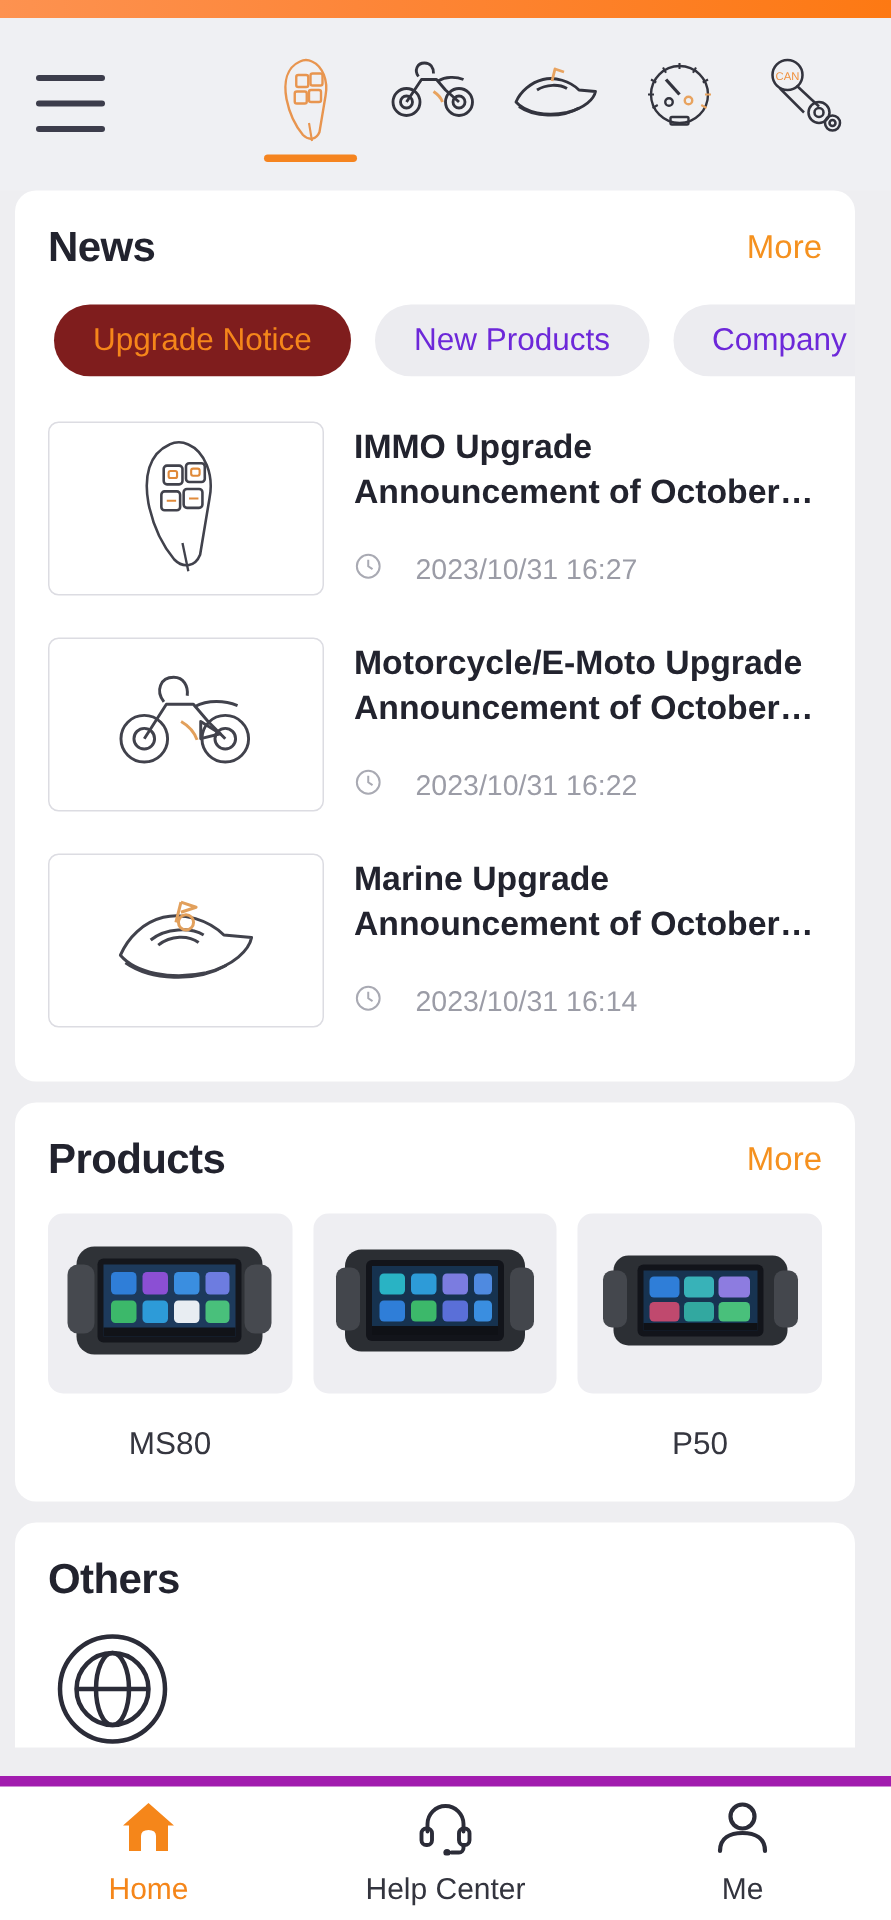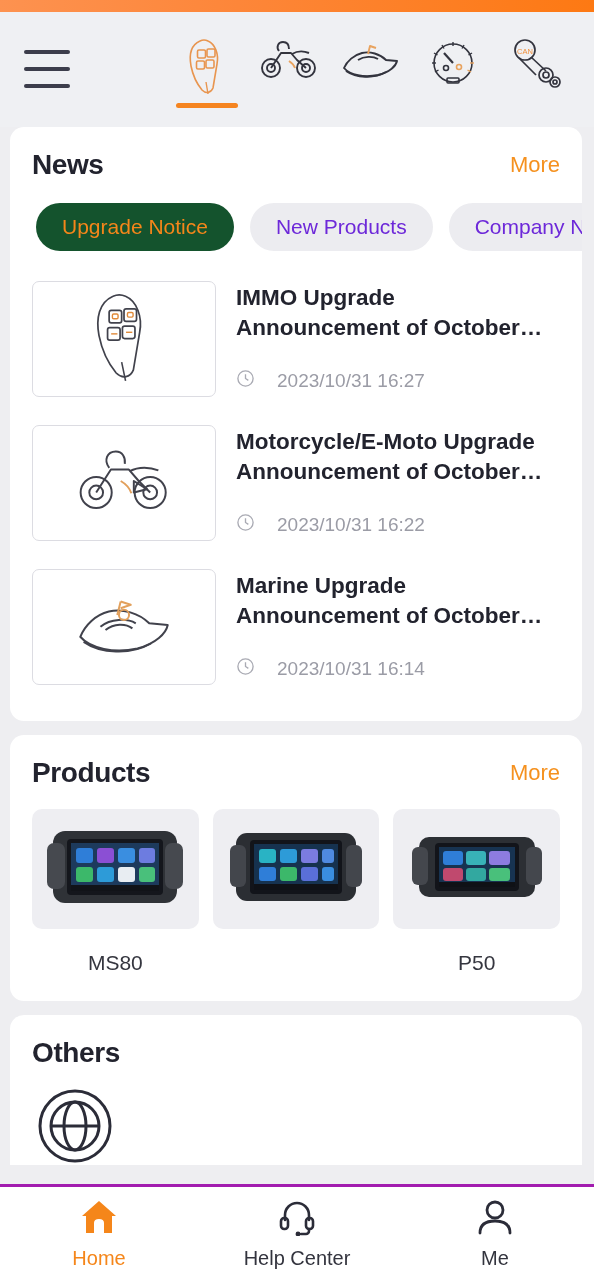--- a/index.html
+++ b/index.html
@@ -75,21 +75,21 @@
     width: 62px;
     height: 5px;
     border-radius: 3px;
     background: #f5841f;
   }
 
   
   .card {
     background: #ffffff;
     border-radius: 14px;
-    margin: 0 12px 14px 10px;
+    margin: 0 24px 14px 10px;
   }
   .card-head {
     display: flex;
     align-items: center;
     justify-content: space-between;
     padding: 22px 22px 0 22px;
   }
   .card-title {
     font-size: 28px;
     font-weight: bold;
@@ -116,21 +116,21 @@
     padding: 0 26px;
     border-radius: 24px;
     display: flex;
     align-items: center;
     font-size: 21px;
     background: #ececf0;
     color: #6d28d9;
     cursor: pointer;
   }
   .chip.active {
-    background: #14532d;
+    background: #7f1d1d;
     color: #f5861a;
   }
 
   
   .news-list { padding: 16px 22px 22px 22px; }
   .news-item {
     display: flex;
     gap: 20px;
     padding: 14px 0;
     cursor: pointer;
@@ -200,21 +200,21 @@
   .globe-wrap { cursor: pointer; width: 84px; }
 
   
   .bottom-nav {
     position: absolute;
     left: 0;
     bottom: 0;
     width: 100%;
     height: 96px;
     background: #ffffff;
-    border-top: 3px solid #a21caf;
+    border-top: 7px solid #a21caf;
     display: flex;
   }
   .nav-item {
     flex: 1;
     display: flex;
     flex-direction: column;
     align-items: center;
     justify-content: center;
     gap: 7px;
     cursor: pointer;

